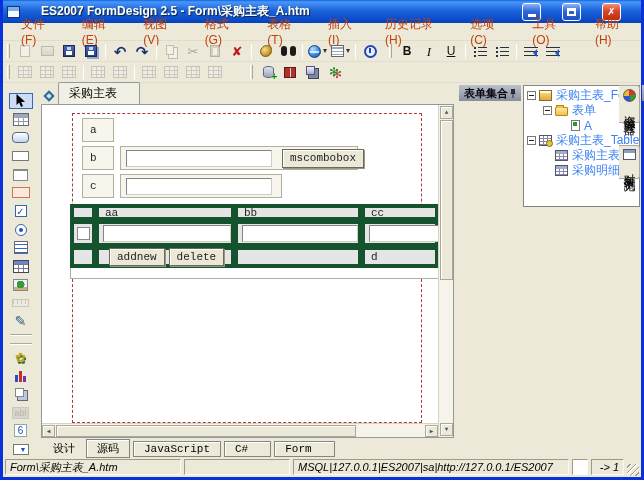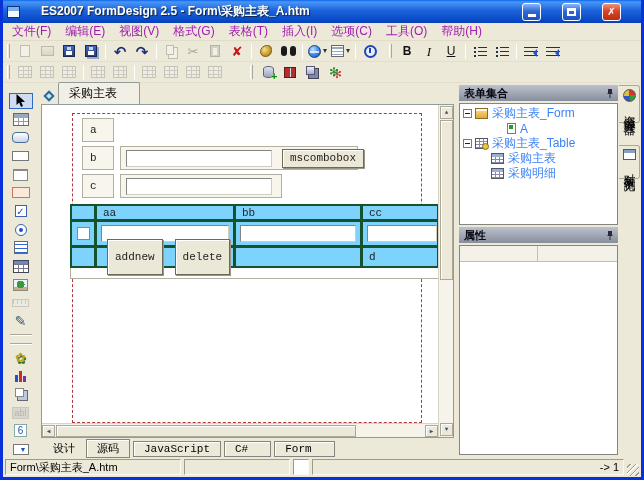--- a/index.html
+++ b/index.html
@@ -14,21 +14,21 @@
   .title-text{color:#fff;font-weight:bold;font-size:12px;text-shadow:1px 1px 1px #123;flex:1;white-space:nowrap;overflow:hidden;}
   .winbtn{width:19px;height:18px;border:1px solid #fff;border-radius:3px;display:flex;align-items:center;justify-content:center;
     background:linear-gradient(180deg,#8cb4f8,#3068d8 45%,#1c50c0);color:#fff;font-size:10px;font-weight:bold;line-height:1;}
   .winbtn.close{background:linear-gradient(180deg,#f09078,#d84428 45%,#b83010);}
   .winbtn .minbar{width:8px;height:3px;background:#fff;margin-top:7px;}
   .winbtn .maxbox{width:9px;height:8px;border:2px solid #fff;border-top-width:3px;}
 
   
   .app-body{background:#ECE9D8;height:454px;display:flex;flex-direction:column;}
   .menubar{height:18px;display:flex;align-items:center;padding-left:2px;border-bottom:1px solid #e0dcc8;}
-  .menu-item{padding:1px 7px;color:#a21caf;}
+  .menu-item{padding:1px 7px;color:#c2410c;margin-left:9px;}
   .toolbar{display:flex;align-items:center;height:21px;padding:0 2px;border-bottom:1px solid #e2dfce;}
   .grip{width:3px;height:14px;margin:0 4px 0 2px;border-left:1px solid #fff;border-right:1px solid #aca899;}
   .sep{width:1px;height:15px;background:#aca899;border-right:1px solid #fff;margin:0 3px;}
   .tbtn{min-width:22px;height:19px;display:flex;align-items:center;justify-content:center;padding:0 2px;}
   .tbtn.dis{opacity:.38;filter:grayscale(.9);}
   .g{line-height:1;}
 
   
   .ic-page{width:10px;height:12px;background:#fff;border:1px solid #7a7a7a;}
   .ic-open{width:13px;height:10px;background:linear-gradient(#f7e7a0,#d8b860);border:1px solid #8a6d1f;}
@@ -108,53 +108,53 @@
   .frow{display:flex;gap:6px;margin-bottom:4px;}
   .fcell{border:1px solid #b3afa0;background:#f7f5ec;height:24px;display:flex;align-items:center;}
   .fcell.lbl{width:32px;padding-left:7px;}
   .fcell.field{width:238px;padding:0 5px;gap:10px;}
   .fcell.field.short{width:162px;}
   .ftext{width:146px;height:17px;border:1px solid;border-color:#848480 #d0ccc0 #d0ccc0 #848480;background:#fff;padding:0 2px;font:inherit;outline:none;}
   .fbtn{height:19px;background:#ece8d8;border:1px solid #6d6a5a;box-shadow:inset 1px 1px 0 #fff,1px 1px 0 #9a9685;font-family:inherit;font-size:11px;color:#222;padding:0 7px;}
   .fgrid{margin-left:-12px;margin-top:6px;}
   .grow{display:flex;}
   .grow + .grow{margin-top:-1px;}
-  .gc{border:2px solid #14532d;background:#7dd3fc;display:flex;align-items:center;}
+  .gc{border:4px solid #14532d;background:#e5e5e5;display:flex;align-items:center;}
   .gc + .gc{margin-left:-1px;}
   .gc.c0{width:26px;justify-content:center;}
   .gc.caa{width:140px;padding-left:6px;}
   .gc.cbb{width:128px;padding-left:6px;}
   .gc.ccc{width:78px;padding-left:6px;}
   .ghead .gc{height:17px;}
   .gbody .gc{height:27px;}
   .gfoot .gc{height:22px;}
   .gbody .ftext{height:17px;}
   .cbx{width:13px;height:13px;border:1px solid #8a8a8a;background:#fff;}
   .gempty{width:372px;height:12px;border:1px solid #b3afa0;margin-top:-1px;background:#fff;}
-  .fbtn.sm{height:36px;margin-right:12px;}
+  .fbtn.sm{height:18px;margin-right:4px;}
 
   
   .vscroll{position:absolute;top:0;right:0;bottom:0;width:15px;background:#f6f4ea;border-left:1px solid #d8d4c4;}
   .hscroll{position:absolute;left:0;right:15px;bottom:0;height:14px;background:#f6f4ea;border-top:1px solid #d8d4c4;}
   .sbtn{position:absolute;background:#ece9d8;border:1px solid #aca899;box-shadow:inset 1px 1px 0 #fff;display:flex;align-items:center;justify-content:center;font-size:6px;color:#44506a;}
   .vscroll .sbtn{width:13px;height:13px;left:1px;}
   .vscroll .up{top:1px;} .vscroll .dn{bottom:1px;}
   .hscroll .sbtn{height:12px;width:13px;top:1px;}
   .hscroll .lf{left:0;} .hscroll .rt{right:0;}
   .vthumb{position:absolute;left:1px;width:13px;top:15px;height:160px;background:#ece9d8;border:1px solid #aca899;box-shadow:inset 1px 1px 0 #fff;}
   .hthumb{position:absolute;top:1px;height:12px;left:14px;width:300px;background:#ece9d8;border:1px solid #aca899;box-shadow:inset 1px 1px 0 #fff;}
 
   
   .bottom-tabs{height:19px;display:flex;align-items:center;gap:3px;padding:2px 2px 0 4px;}
   .btab{border:1px solid #848480;background:#ece9d8;box-shadow:inset 1px 1px 0 #fff;padding:1px 10px;font-size:11px;color:#000;}
   .btab.active{border:none;background:none;box-shadow:none;padding:1px 8px;}
   .btab.mono{font-family:"Liberation Mono","DejaVu Sans Mono",monospace;}
 
   
-  .right-panel{width:162px;flex:none;display:flex;flex-direction:column;padding:2px 1px 2px 2px;gap:2px;}
+  .right-panel{width:162px;flex:none;display:flex;flex-direction:row;padding:2px 1px 2px 2px;gap:2px;}
   .panel-header{height:16px;background:linear-gradient(180deg,#bcc1cc,#878e9c);display:flex;align-items:center;padding:0 3px 0 5px;color:#0a0a14;font-weight:bold;font-size:11px;flex:none;}
   .panel-header .spacer{flex:1;}
   .pin{width:10px;height:11px;flex:none;}
   .treebox{height:122px;background:#fff;border:1px solid #848480;padding:2px 0;overflow:hidden;flex:none;}
   .trow{display:flex;align-items:center;height:15px;white-space:nowrap;}
   .tind{width:16px;flex:none;}
   .texp{width:9px;height:9px;border:1px solid #787878;background:#fff;flex:none;margin:0 3px;position:relative;}
   .texp::before{content:"";position:absolute;left:1px;right:1px;top:3px;height:1px;background:#222;}
   .tnoexp{width:15px;flex:none;}
   .ti{flex:none;margin-right:4px;}
@@ -177,21 +177,21 @@
 
   
   .side-tabs{width:22px;flex:none;display:flex;flex-direction:column;align-items:flex-start;padding-top:2px;gap:22px;}
   .stab{width:21px;border:1px solid #aca899;border-left:none;border-radius:0 3px 3px 0;background:#ece9d8;
     display:flex;flex-direction:column;align-items:center;padding:3px 0 6px 0;gap:4px;}
   .stab-label{writing-mode:vertical-rl;font-size:12px;color:#000;letter-spacing:2px;}
   .st-pie{width:13px;height:13px;border-radius:50%;border:1px solid #555;background:conic-gradient(#e03030 0 25%,#30a030 25% 50%,#3050e0 50% 75%,#e0c030 75%);}
   .st-win{width:13px;height:11px;border:1px solid #557;background:linear-gradient(#8aa0c0 0 3px,#fff 3px);}
 
   
-  .statusbar{height:20px;display:flex;align-items:center;gap:3px;padding:1px 2px;flex:none;}
+  .statusbar{height:20px;display:flex;align-items:center;gap:3px;padding:1px 2px;flex:none;font-style:italic;}
   .scell{height:16px;border:1px solid;border-color:#9d9a85 #fbfaf5 #fbfaf5 #9d9a85;display:flex;align-items:center;padding:0 4px;font-size:11px;color:#000;white-space:nowrap;overflow:hidden;}
   .sc-file{width:176px;} .sc-sp1{width:106px;} .sc-conn{width:276px;} .sc-sp2{width:16px;background:#fff;}
   .sc-right{flex:1;justify-content:flex-end;}
   .sgrip{width:12px;height:12px;align-self:flex-end;background:repeating-linear-gradient(135deg,transparent 0 2px,#9d9a85 2px 3px,#fff 3px 4px);}
 </style>
 </head>
 <body>
 
 <div class="window">
 
@@ -211,20 +211,21 @@
 
   <div class="app-body">
 
     <div class="menubar">
       <span class="menu-item">文件(F)</span>
       <span class="menu-item">编辑(E)</span>
       <span class="menu-item">视图(V)</span>
       <span class="menu-item">格式(G)</span>
       <span class="menu-item">表格(T)</span>
       <span class="menu-item">插入(I)</span>
+      <span class="menu-item">历史记录(H)</span>
       <span class="menu-item">选项(C)</span>
       <span class="menu-item">工具(O)</span>
       <span class="menu-item">帮助(H)</span>
     </div>
 
     <div class="toolbar">
       <span class="grip"></span>
       <span class="tbtn dis">
           <span class="ic-page"></span>
         </span>
@@ -506,20 +507,26 @@
             </svg>
         </div>
         <div class="treebox">
           <div class="trow">
             <span class="texp"></span>
             <span class="ti ti-form"></span>
             <span class="tlabel">采购主表_Form</span>
           </div>
           <div class="trow">
             <span class="tind"></span>
+            <span class="texp"></span>
+            <span class="ti ti-folder"></span>
+            <span class="tlabel">表单</span>
+          </div>
+          <div class="trow">
+            <span class="tind"></span>
               <span class="tind"></span>
             <span class="tnoexp"></span>
             <span class="ti ti-pagea"></span>
             <span class="tlabel">A</span>
           </div>
           <div class="trow">
             <span class="texp"></span>
             <span class="ti ti-dbt"></span>
             <span class="tlabel">采购主表_Table</span>
           </div>
@@ -560,18 +567,19 @@
         <div class="stab">
           <span class="st-win"></span>
           <span class="stab-label">对象浏览</span>
         </div>
       </div>
     </div>
 
     <div class="statusbar">
       <span class="scell sc-file">Form\采购主表_A.htm</span>
       <span class="scell sc-sp1"></span>
+      <span class="scell sc-conn">MSQL|127.0.0.1|ES2007|sa|http://127.0.0.1/ES2007</span>
       <span class="scell sc-sp2"></span>
       <span class="scell sc-right">-&gt; 1</span>
       <span class="sgrip"></span>
     </div>
   </div>
 </div>
 
 </body></html>

